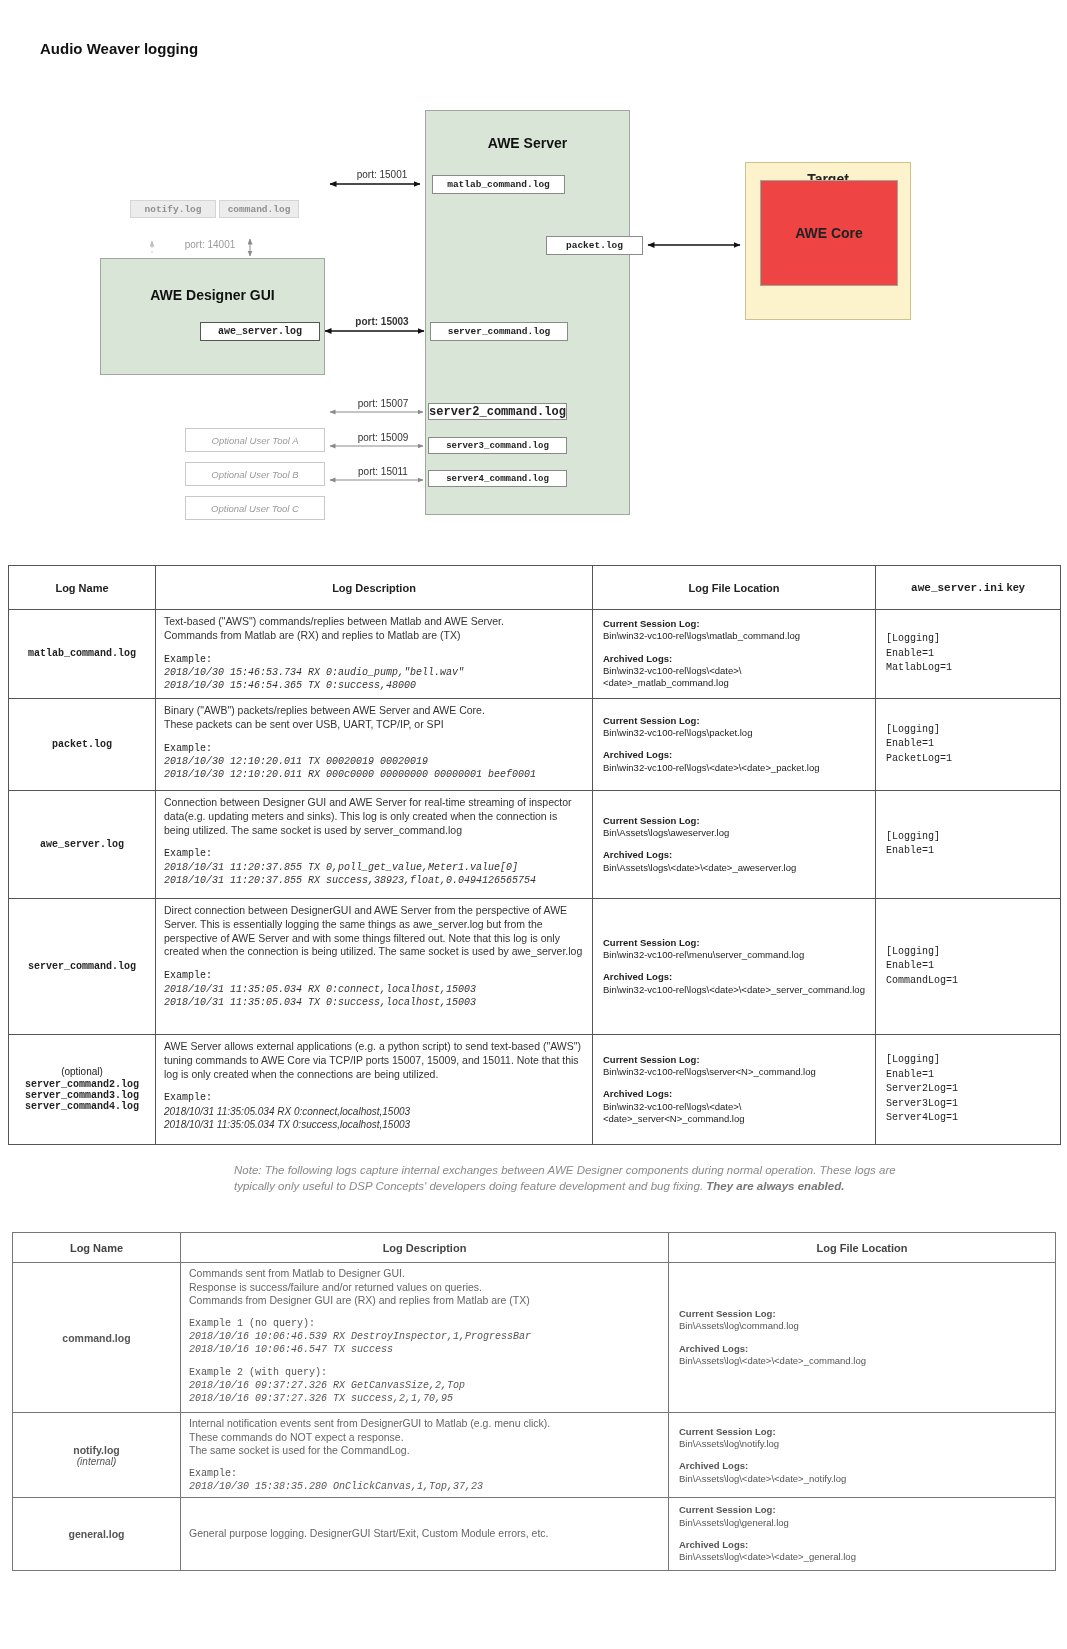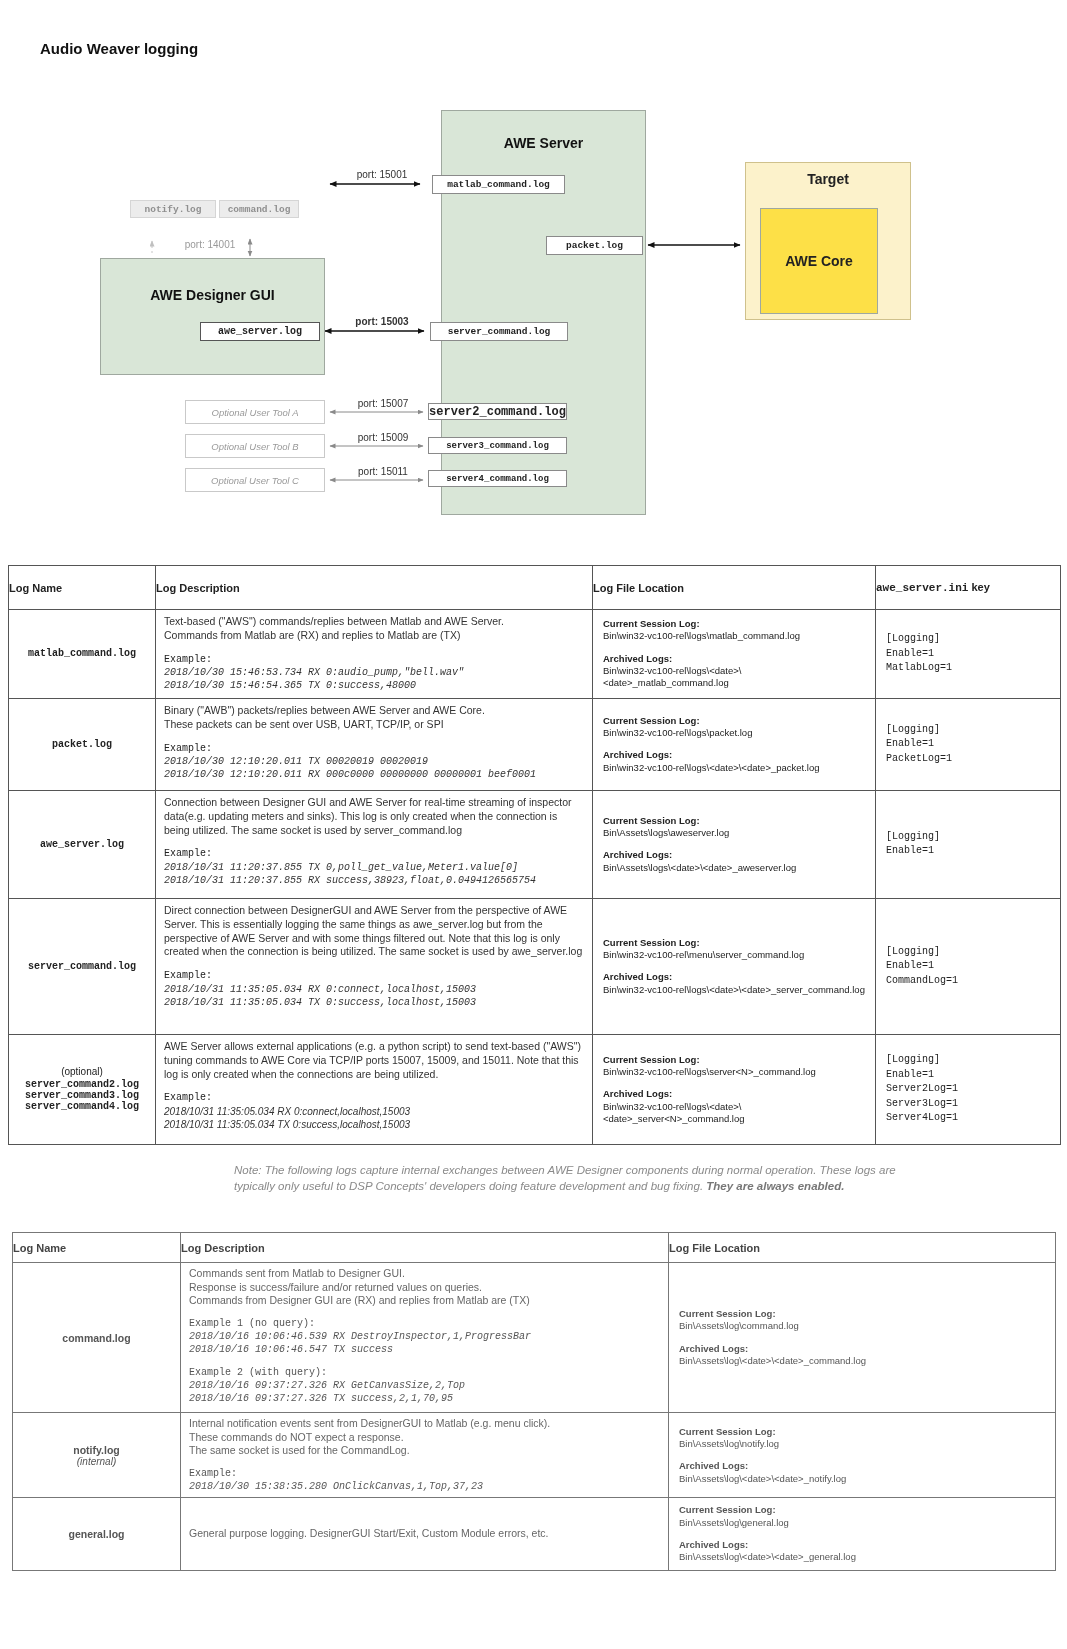--- a/index.html
+++ b/index.html
@@ -15,51 +15,51 @@
   .page-title { position:absolute; left:40px; top:40px; font-size:15px; font-weight:bold; color:#111; }
 
   
   .diagram { position:absolute; left:0; top:0; width:1067px; height:555px; }
   .dbox { position:absolute; background:#d9e6d7; border:1px solid #9fa89f; }
   .dbox .dtitle { text-align:center; font-weight:bold; font-size:14px; color:#111; }
   .matlab-box   { left:100px; top:146px; width:225px; height:86px; }
   .matlab-box .dtitle { margin-top:22px; }
   .designer-box { left:100px; top:258px; width:225px; height:117px; }
   .designer-box .dtitle { margin-top:28px; }
-  .server-box   { left:441px; top:110px; width:205px; height:405px; }
+  .server-box   { left:425px; top:110px; width:205px; height:405px; }
   .server-box .dtitle { margin-top:24px; }
   .target-box   { position:absolute; left:745px; top:162px; width:166px; height:158px; background:#fcf2cb; border:1px solid #cfc18c; }
   .target-box .dtitle { margin-top:8px; text-align:center; font-weight:bold; font-size:14px; }
-  .core-box { position:absolute; left:760px; top:208px; width:118px; height:106px; background:#fde047; border:1px solid #9fa89f;
+  .core-box { position:absolute; left:760px; top:180px; width:138px; height:106px; background:#ef4444; border:1px solid #9fa89f;
               display:flex; align-items:center; justify-content:center; font-weight:bold; font-size:14px; }
 
   .chip { position:absolute; background:#fff; border:1px solid #8a8a8a; display:flex; align-items:center; justify-content:center;
           font-family:"Liberation Mono","DejaVu Sans Mono",monospace; font-weight:bold; font-size:9.5px; color:#222; }
   .chip-gray { background:#ececec; border:1px solid #d5d5d5; color:#8f8f8f; }
   .chip-matlab-command { left:432px; top:175px; width:133px; height:19px; }
   .chip-packet         { left:546px; top:236px; width:97px;  height:19px; }
   .chip-server-command { left:430px; top:322px; width:138px; height:19px; }
   .chip-server2        { left:428px; top:403px; width:139px; height:17px; font-size:12px; }
   .chip-server3        { left:428px; top:437px; width:139px; height:17px; font-size:9px; }
   .chip-server4        { left:428px; top:470px; width:139px; height:17px; font-size:9px; }
   .chip-awe-server     { left:200px; top:322px; width:120px; height:19px; border-color:#555; font-size:10px; }
   .chip-notify         { left:130px; top:200px; width:86px; height:18px; }
   .chip-command        { left:219px; top:200px; width:80px; height:18px; }
 
   .port-label { position:absolute; width:84px; text-align:center; font-size:10px; color:#333; }
   .port-gray  { color:#9a9a9a; }
   .tool-box { position:absolute; left:185px; width:140px; height:24px; background:#fff; border:1px solid #c9c9c9;
-              display:flex; align-items:center; justify-content:center; font-style:italic; font-size:9.5px; color:#9a9a9a; }
+              display:flex; align-items:center; justify-content:center; font-style:italic; font-size:9.5px; color:#9a9a9a;margin-top:28px; }
 
   .connectors { position:absolute; left:0; top:0; width:1067px; height:555px; }
 
   
   table { border-collapse:collapse; table-layout:fixed; }
   th, td { border:1px solid #555; vertical-align:middle; }
-  th { font-size:11px; font-weight:bold; color:#222; height:44px; text-align:left; }
+  th { font-size:11px; font-weight:bold; color:#222; height:44px; text-align:center; }
   .tbl1 { position:absolute; left:8px; top:565px; width:1052px; }
   .tbl1 col.c1{width:147px} .tbl1 col.c2{width:437px} .tbl1 col.c3{width:283px} .tbl1 col.c4{width:185px}
   .c-name { text-align:center; font-family:"Liberation Mono","DejaVu Sans Mono",monospace; font-weight:bold; font-size:10px; color:#222; }
   .c-desc { vertical-align:top; padding:5px 8px; font-size:10.5px; color:#333; line-height:1.32; }
   .desc-text { margin-bottom:2px; }
   .ex-label { font-family:"Liberation Mono","DejaVu Sans Mono",monospace; font-size:10px; margin-top:10px; color:#222; }
   .ex-lines { font-family:"Liberation Mono","DejaVu Sans Mono",monospace; font-size:10px; font-style:italic; color:#333; line-height:1.35; }
   .ex-sans  { font-family:"Liberation Sans",sans-serif; font-style:italic; }
   .c-loc { padding:6px 10px; font-size:9.5px; color:#222; line-height:1.3; }
   .loc-label { display:block; font-weight:bold; }

